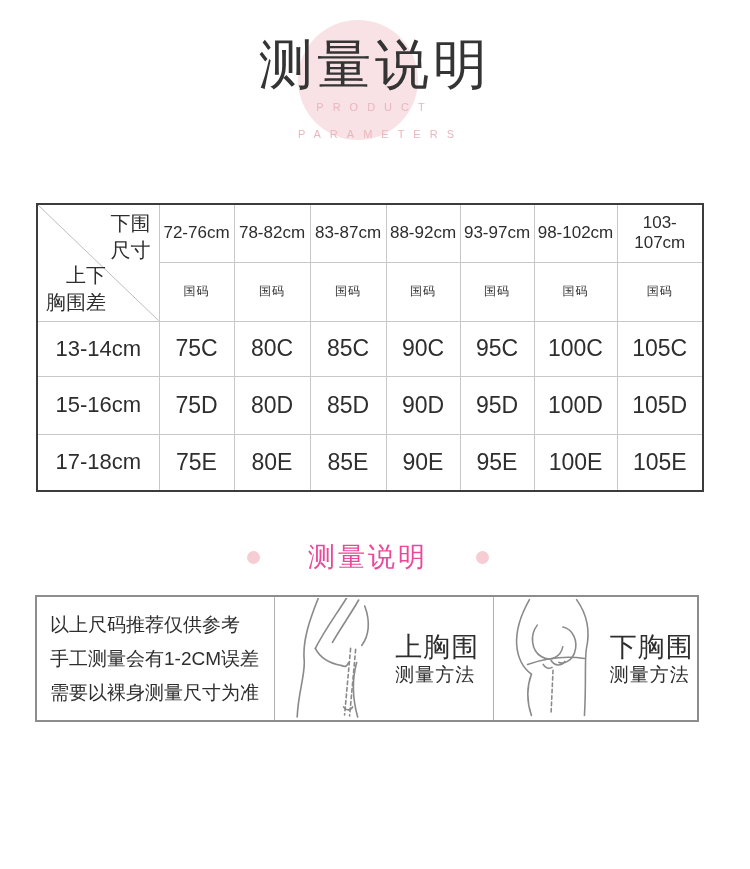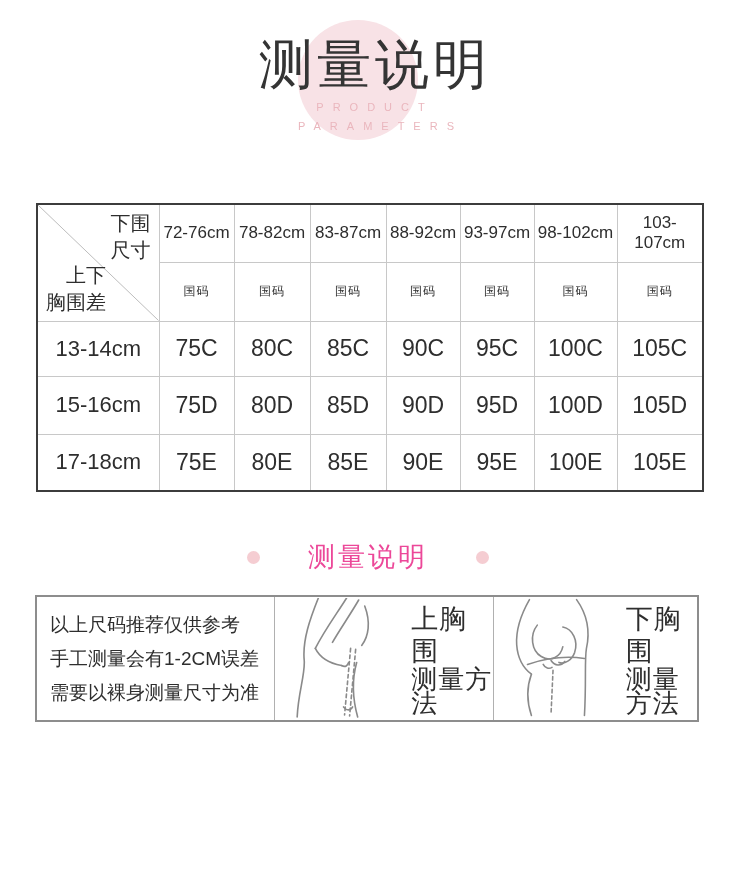--- a/index.html
+++ b/index.html
@@ -32,21 +32,21 @@
   }
   .subtitle {
     position: absolute;
     left: 0; width: 100%;
     text-align: center;
     font-size: 11px;
     letter-spacing: 9px;
     color: var(--subtitle-pink, #eab6bd);
   }
   .subtitle.line1 { top: 101px; }
-  .subtitle.line2 { top: 120px; padding-left: 11px; }
+  .subtitle.line2 { top: 128px; padding-left: 11px; }
 
   
   .size-table-wrap { position: absolute; left: 36px; top: 203px; }
   table.size-table {
     border-collapse: collapse;
     table-layout: fixed;
     width: 666px;
     color: #2e2e2e;
   }
   table.size-table td {
@@ -106,23 +106,23 @@
     display: flex; flex-direction: column; justify-content: center;
     padding-left: 13px;
     font-size: 19px; line-height: 34px; color: #2e2e2e;
   }
   .measure-panel {
     display: flex; align-items: center;
   }
   .measure-panel.mid { width: 230px; border-right: 1px solid #b0b0b0; }
   .measure-panel.right { width: 214px; }
   .figure-svg { flex: 0 0 auto; margin-left: 6px; }
-  .measure-labels { margin-left: 18px; color: #2e2e2e; }
+  .measure-labels { margin-left: 2px; color: #2e2e2e; }
   .measure-labels .m-title { font-size: 27px; line-height: 32px; letter-spacing: 1px; }
-  .measure-labels .m-sub { font-size: 26px; line-height: 24px; letter-spacing: 1px; }
+  .measure-labels .m-sub { font-size: 19px; line-height: 24px; letter-spacing: 1px; }
 </style>
 </head>
 <body>
 
 <div class="page">
 
   <div class="deco-circle"></div>
   <div class="page-title">测量说明</div>
   <div class="subtitle line1">PRODUCT</div>
   <div class="subtitle line2">PARAMETERS</div>

